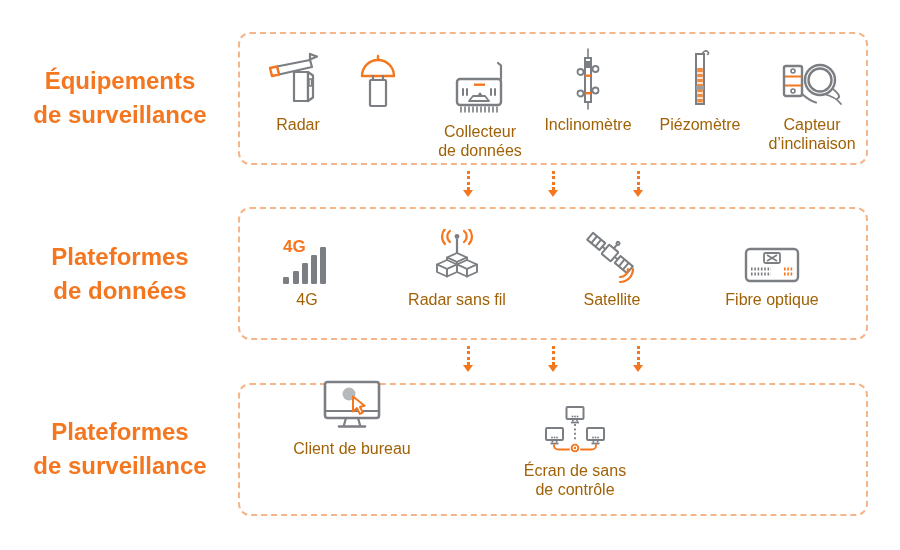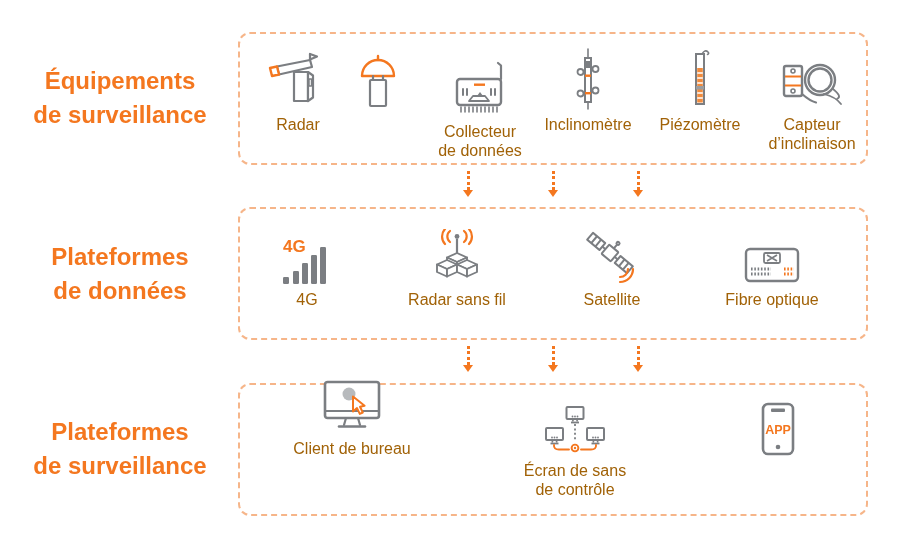--- a/index.html
+++ b/index.html
@@ -323,23 +323,15 @@
       <circle cx="31" cy="42" r="1.2" fill="#F4771F"></circle>
     </svg>
       </div>
     <div class="label">
       <span>Écran de sans</span>
       <span>de contrôle</span>
     </div>
   </div>
 
   <div class="item r3" style="left:703px;top:398px">
-    <div class="icon-box">
-        <svg width="46" height="54" viewBox="0 0 46 54">
-      <rect x="8" y="2" width="30" height="50" rx="5" fill="#fff" stroke="#7B7E82" stroke-width="2.6"></rect>
-      <rect x="16" y="6.5" width="14" height="3.6" rx="1" fill="#7B7E82"></rect>
-      <text x="23" y="32" text-anchor="middle" font-size="12.5" font-weight="bold" fill="#F4771F">APP</text>
-      <circle cx="23" cy="45" r="2.3" fill="#7B7E82"></circle>
-    </svg>
-      </div>
   </div>
 
 </div>
 
 </body></html>

